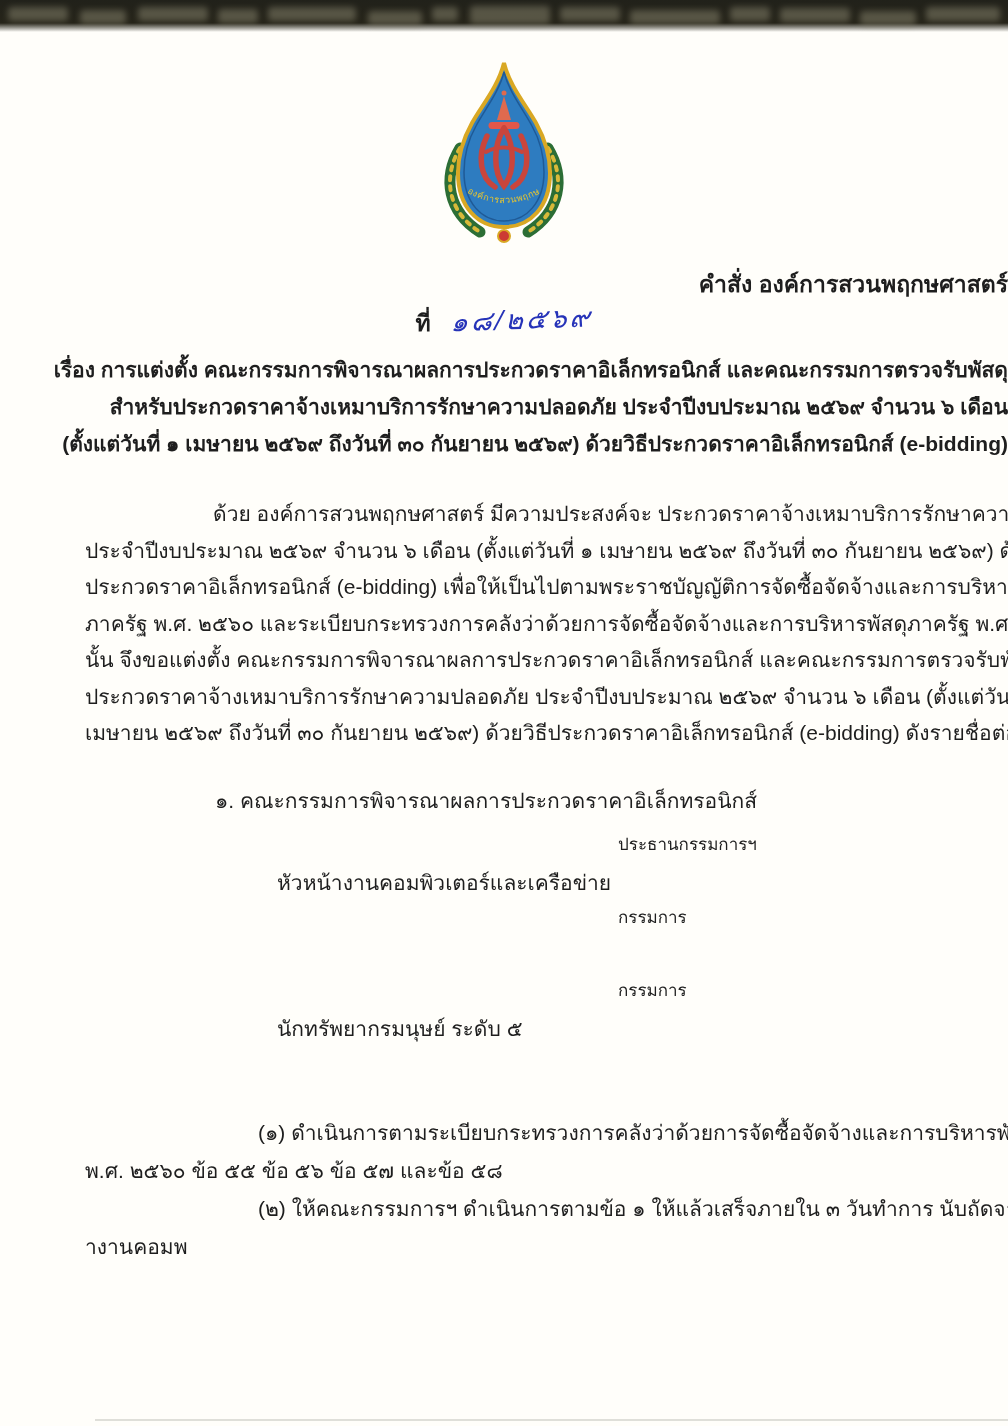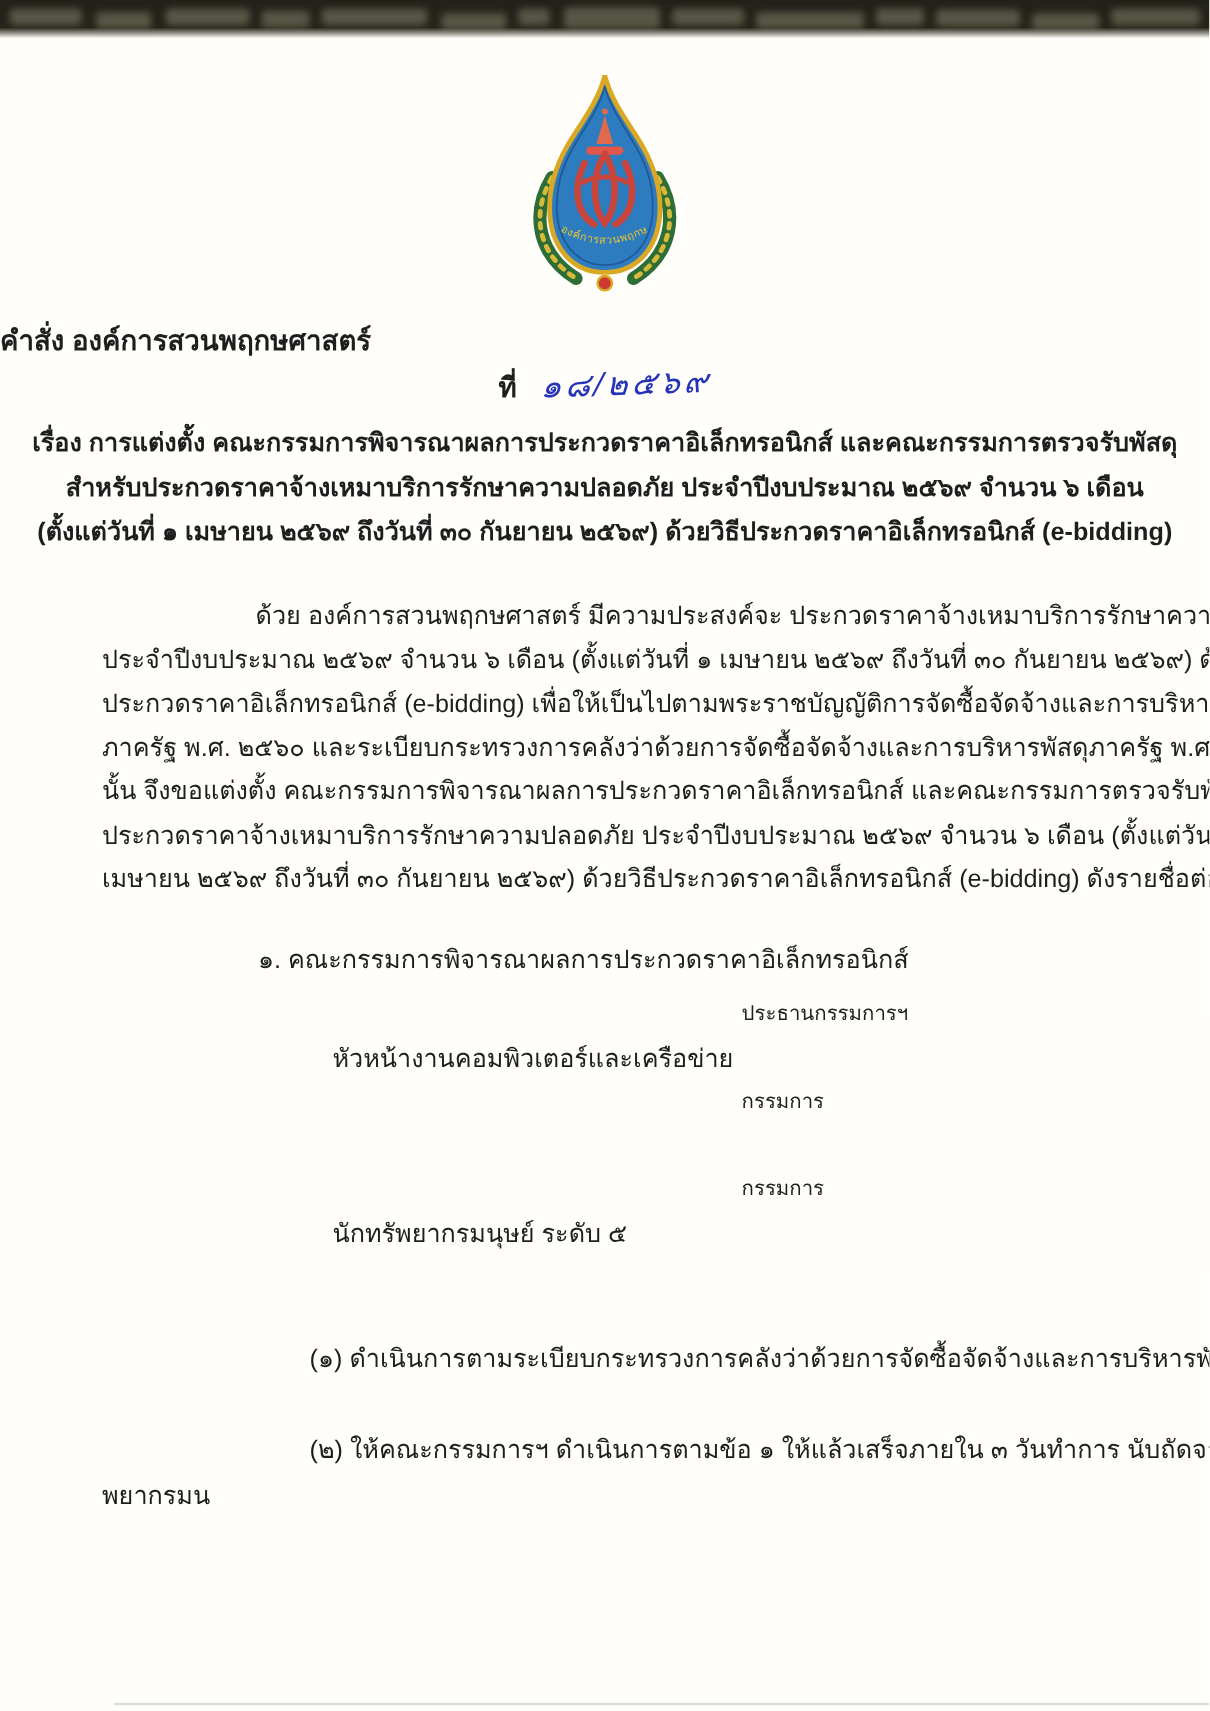--- a/index.html
+++ b/index.html
@@ -18,34 +18,34 @@
   }
   .scan-band i{
     position:absolute;display:block;height:14px;top:7px;
     background:#8a8770;border-radius:4px;opacity:.5;filter:blur(3px);
   }
   
   .emblem{position:absolute;left:434px;top:60px;}
   
   .doc-title{
     position:absolute;left:0;right:0;top:266px;
-    text-align:left;font-size:23px;font-weight:600;white-space:nowrap;
+    text-align:right;font-size:23px;font-weight:600;white-space:nowrap;
   }
   .doc-no{
     position:absolute;left:0;right:0;top:300px;
     text-align:center;font-size:23px;font-weight:600;white-space:nowrap;
   }
   .doc-no .hand{
     display:inline-block;color:#2633b8;font-size:27px;font-weight:400;
     font-style:italic;letter-spacing:3px;margin-left:14px;
     transform:rotate(-2deg) translateY(-2px) skewX(-6deg);
   }
   .subject{
     position:absolute;left:0;right:0;top:351px;
-    text-align:center;font-weight:600;font-size:21px;line-height:37px;
+    text-align:right;font-weight:600;font-size:21px;line-height:37px;
   }
   .subject div{white-space:nowrap;}
   
   .intro{position:absolute;left:85px;top:496px;width:840px;font-size:21px;}
   .intro .line{height:36.5px;line-height:36.5px;white-space:nowrap;}
   .intro .line.indent{text-indent:128px;}
   
   .abs{position:absolute;font-size:21px;white-space:nowrap;line-height:30px;}
   .role{position:absolute;left:618px;font-size:17px;white-space:nowrap;line-height:30px;}
   
@@ -144,18 +144,19 @@
 
   <div class="role" style="top:830px">ประธานกรรมการฯ</div>
   <div class="abs" style="left:277px;top:868px">หัวหน้างานคอมพิวเตอร์และเครือข่าย</div>
 
   <div class="role" style="top:903px">กรรมการ</div>
 
   <div class="role" style="top:976px">กรรมการ</div>
   <div class="abs" style="left:277px;top:1014px">นักทรัพยากรมนุษย์ ระดับ ๕</div>
 
   <div class="abs" style="left:258px;top:1118px">(๑) ดำเนินการตามระเบียบกระทรวงการคลังว่าด้วยการจัดซื้อจัดจ้างและการบริหารพัสดุภาครัฐ</div>
+  <div class="abs" style="left:85px;top:1156px">พ.ศ. ๒๕๖๐ ข้อ ๕๕ ข้อ ๕๖ ข้อ ๕๗ และข้อ ๕๘</div>
   <div class="abs" style="left:258px;top:1194px">(๒) ให้คณะกรรมการฯ ดำเนินการตามข้อ ๑ ให้แล้วเสร็จภายใน ๓ วันทำการ นับถัดจากวัน</div>
-  <div class="abs" style="left:85px;top:1232px">พยากรมน</div>
+  <div class="abs" style="left:85px;top:1232px">างานคอมพ</div>
 
   <div class="scan-bottom"></div>
 
 </div>
 
 </body></html>

